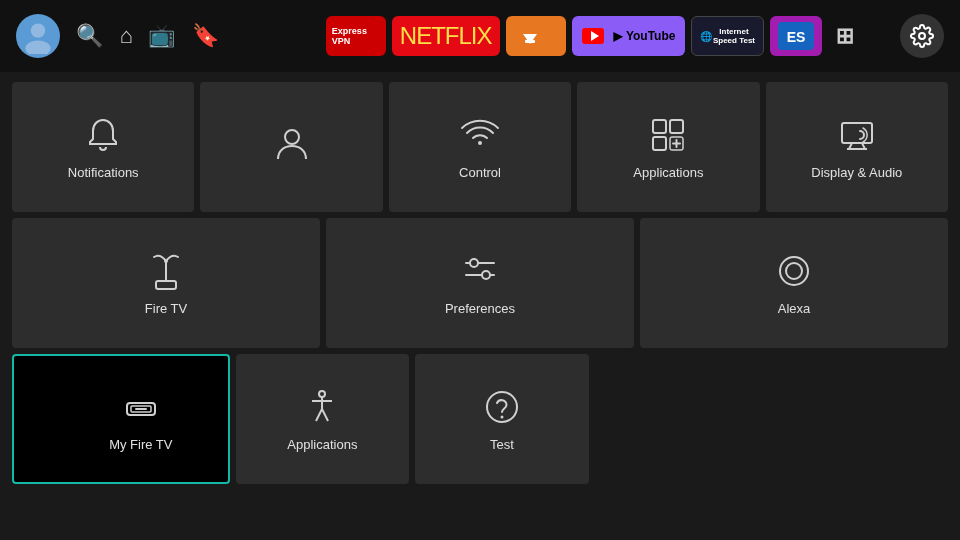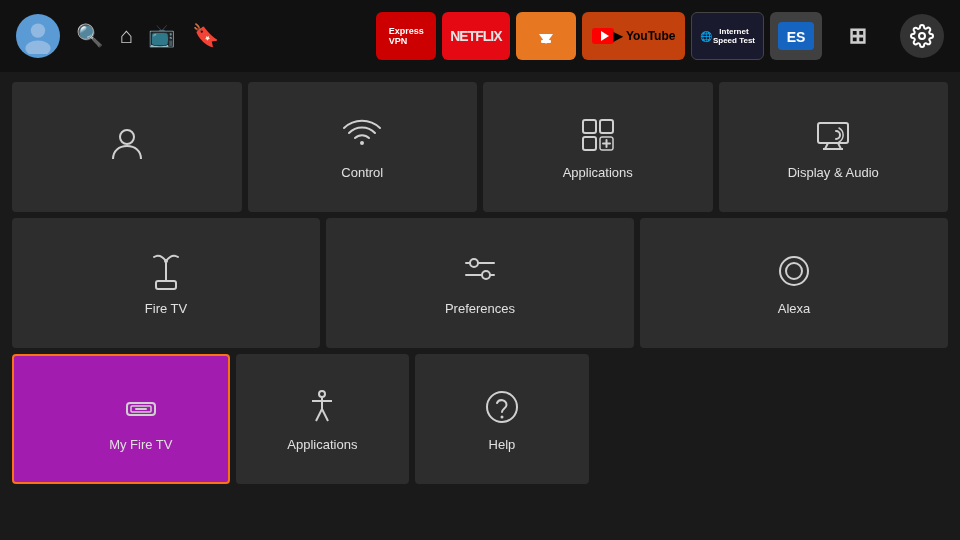--- a/index.html
+++ b/index.html
@@ -43,37 +43,36 @@
       color: #ccc;
       cursor: pointer;
     }
     .spacer { flex: 1; }
     .app-shortcuts {
       display: flex;
       align-items: center;
       gap: 6px;
     }
     .app-tile {
-      height: 48px;
+      height: 40px;
       border-radius: 6px;
       display: flex;
       align-items: center;
-      justify-content: center;
       padding: 4px 8px;
       font-weight: bold;
       font-size: 13px;
       cursor: pointer;
       min-width: 60px;
     }
     .app-tile.expressvpn { background: #c00; color: #fff; font-size: 11px; padding: 4px 6px; }
-    .app-tile.netflix { background: #e50914; color: #e5e5e5; font-size: 14px; font-weight: 700; letter-spacing: -1px; }
+    .app-tile.netflix { background: #e50914; color: #fde047; font-size: 24px; font-weight: 400; letter-spacing: -1px; }
     .app-tile.downloader { background: #e87722; color: #fff; font-size: 11px; }
     .app-tile.youtube { background: #fff; color: #000; }
     .app-tile.speedtest { background: #1a1a2e; color: #fff; font-size: 9px; border: 1px solid #444; }
-    .app-tile.es { background: #404040; color: #fff; font-size: 14px; font-weight: bold; }
+    .app-tile.es { background: #a21caf; color: #fff; font-size: 14px; font-weight: bold; }
     .app-tile.add { background: transparent; color: #ccc; font-size: 20px; border: none; }
     .settings-btn {
       width: 44px;
       height: 44px;
       border-radius: 50%;
       background: #333;
       display: flex;
       align-items: center;
       justify-content: center;
       font-size: 22px;
@@ -100,22 +99,22 @@
       flex-direction: column;
       align-items: center;
       justify-content: center;
       padding: 16px 8px 14px;
       cursor: pointer;
       min-height: 130px;
       text-align: center;
       transition: background 0.15s;
     }
     .grid-cell.focused {
-      border: 2px solid #f97316;
-      background: #a21caf;
+      border: 2px solid #14b8a6;
+      background: #000000;
       padding-left: 48px;
     }
     .cell-label {
       font-size: 13px;
       color: #e0e0e0;
       line-height: 1.3;
     }
 
     
     .icon-svg {
@@ -154,21 +153,21 @@
     <div class="app-tile netflix">NETFLIX</div>
 
     <div class="app-tile downloader">
       <svg width="32" height="32" viewBox="0 0 32 32">
         <rect width="32" height="32" rx="4" fill="#e87722"></rect>
         <polygon points="16,8 23,18 9,18" fill="#fff" transform="rotate(180,16,16)"></polygon>
         <rect x="11" y="20" width="10" height="3" rx="1" fill="#fff"></rect>
       </svg>
     </div>
 
-    <div class="app-tile youtube" style="background:#c2410c;padding:16px 10px;gap:0;display:flex;align-items:center;">
+    <div class="app-tile youtube" style="background:#8b5cf6;padding:16px 10px;gap:10px;display:flex;align-items:center;">
       <svg width="22" height="16" viewBox="0 0 22 16">
         <rect width="22" height="16" rx="3" fill="#ff0000"></rect>
         <polygon points="9,3 9,13 17,8" fill="#fff"></polygon>
       </svg>
       <span style="color:#000;font-weight:bold;font-size:12px;">▶ YouTube</span>
     </div>
 
     <div class="app-tile speedtest" style="min-width:54px;font-size:8px;text-align:center;">
       <div style="font-size:10px;">🌐</div>
       <div>Internet<br>Speed Test</div>
@@ -187,20 +186,29 @@
     <svg width="24" height="24" viewBox="0 0 24 24" fill="none">
       <path d="M12 15a3 3 0 100-6 3 3 0 000 6z" stroke="#fff" stroke-width="2"></path>
       <path d="M19.4 15a1.65 1.65 0 00.33 1.82l.06.06a2 2 0 010 2.83 2 2 0 01-2.83 0l-.06-.06a1.65 1.65 0 00-1.82-.33 1.65 1.65 0 00-1 1.51V21a2 2 0 01-2 2 2 2 0 01-2-2v-.09A1.65 1.65 0 009 19.4a1.65 1.65 0 00-1.82.33l-.06.06a2 2 0 01-2.83 0 2 2 0 010-2.83l.06-.06A1.65 1.65 0 004.68 15a1.65 1.65 0 00-1.51-1H3a2 2 0 01-2-2 2 2 0 012-2h.09A1.65 1.65 0 004.6 9a1.65 1.65 0 00-.33-1.82l-.06-.06a2 2 0 010-2.83 2 2 0 012.83 0l.06.06A1.65 1.65 0 009 4.68a1.65 1.65 0 001-1.51V3a2 2 0 012-2 2 2 0 012 2v.09a1.65 1.65 0 001 1.51 1.65 1.65 0 001.82-.33l.06-.06a2 2 0 012.83 0 2 2 0 010 2.83l-.06.06A1.65 1.65 0 0019.4 9a1.65 1.65 0 001.51 1H21a2 2 0 012 2 2 2 0 01-2 2h-.09a1.65 1.65 0 00-1.51 1z" stroke="#fff" stroke-width="2"></path>
     </svg>
   </div>
 </div>
 
 <div class="settings-area">
 
   <div class="grid-row">
+    <div class="grid-cell">
+      <div class="icon-svg">
+        <svg viewBox="0 0 40 40" fill="none" xmlns="http://www.w3.org/2000/svg">
+          <path d="M20 5C14 5 10 10 10 16v8l-3 3v2h26v-2l-3-3v-8c0-6-4-11-10-11z" stroke="#d0d0d0" stroke-width="2" fill="none"></path>
+          <path d="M17 32a3 3 0 006 0" stroke="#d0d0d0" stroke-width="2" fill="none"></path>
+        </svg>
+      </div>
+      <span class="cell-label">Notifications</span>
+    </div>
     <div class="grid-cell">
       <div class="icon-svg">
         <svg viewBox="0 0 40 40" fill="none">
           <circle cx="20" cy="14" r="7" stroke="#d0d0d0" stroke-width="2"></circle>
           <path d="M6 36c0-8 6-13 14-13s14 5 14 13" stroke="#d0d0d0" stroke-width="2"></path>
         </svg>
       </div>
     </div>
     <div class="grid-cell">
       <div class="icon-svg">
@@ -300,18 +308,18 @@
       <span class="cell-label">Applications</span>
     </div>
     <div class="grid-cell">
       <div class="icon-svg">
         <svg viewBox="0 0 40 40" fill="none">
           <circle cx="20" cy="20" r="15" stroke="#d0d0d0" stroke-width="2"></circle>
           <path d="M15 16a5 5 0 019.5 2c0 3-4.5 4-4.5 7" stroke="#d0d0d0" stroke-width="2" stroke-linecap="round"></path>
           <circle cx="20" cy="30" r="1.5" fill="#d0d0d0"></circle>
         </svg>
       </div>
-      <span class="cell-label">Help</span>
+      <span class="cell-label">Test</span>
     </div>
     <div class="grid-cell" style="background:transparent;cursor:default;"></div>
     <div class="grid-cell" style="background:transparent;cursor:default;"></div>
   </div>
 </div>
 
 </body></html>

